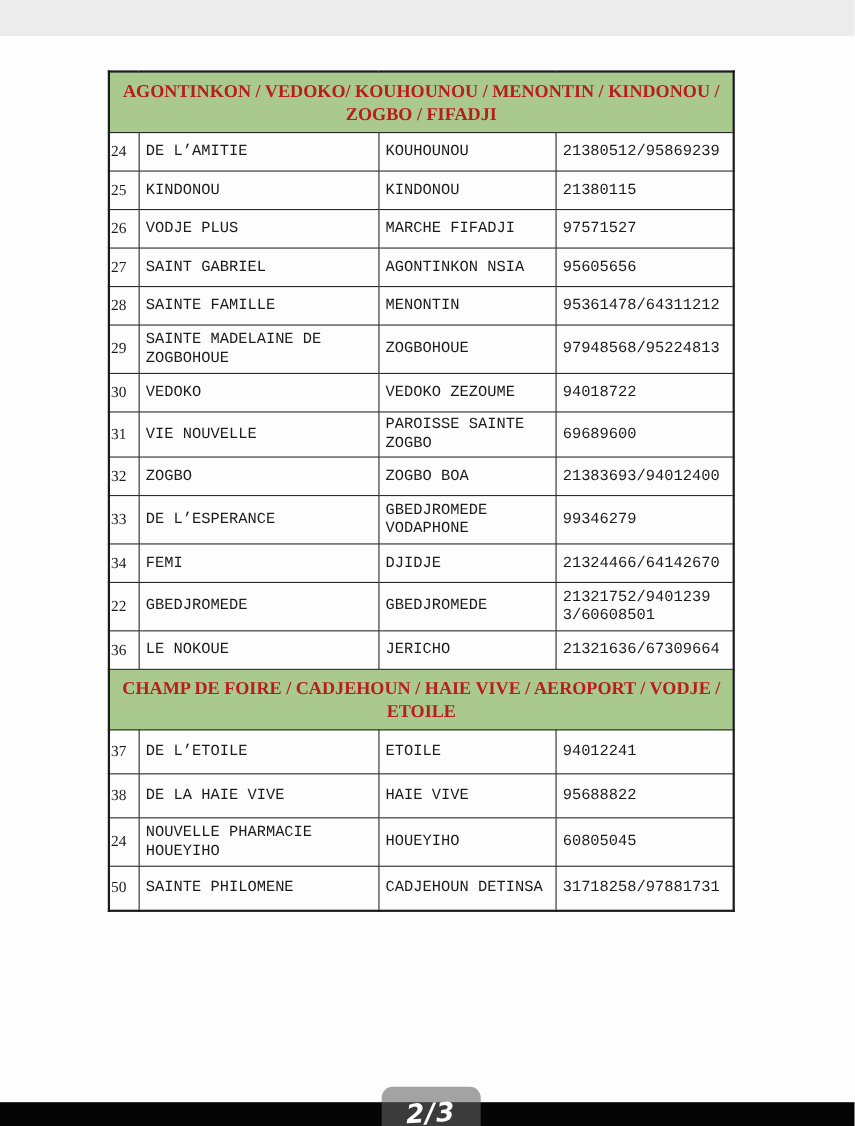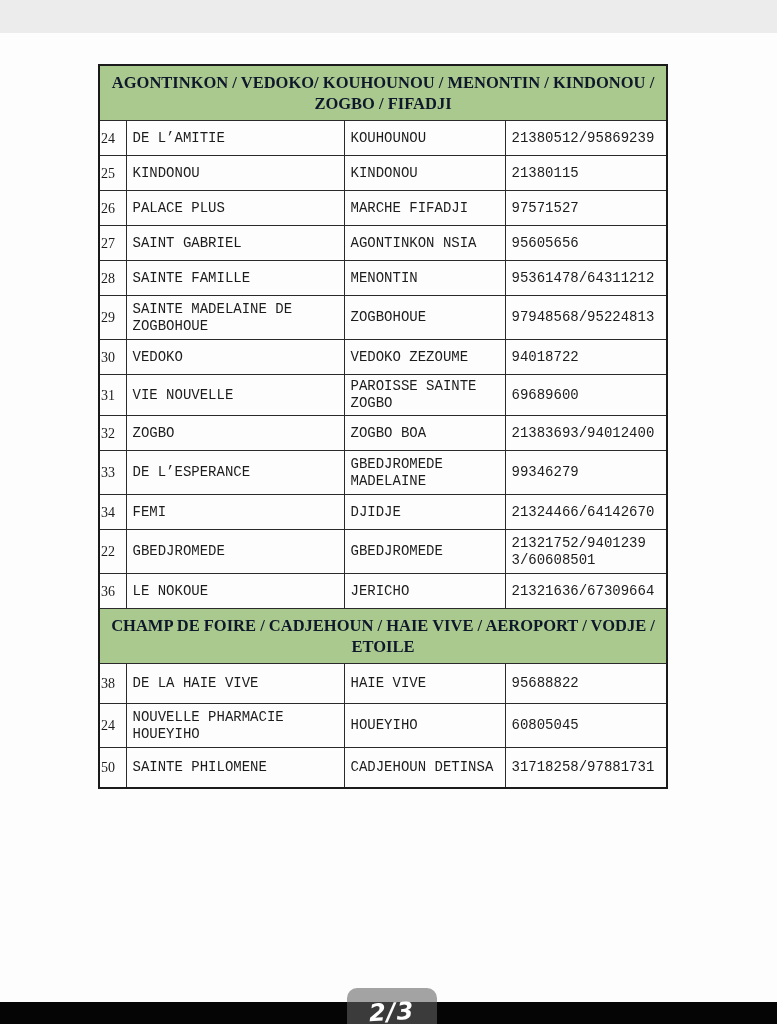--- a/index.html
+++ b/index.html
@@ -35,21 +35,21 @@
     line-height: 17px;
     height: 35px;
     vertical-align: middle;
     padding: 3px 4px;
   }
   td.c-num { text-align: left; padding: 3px 1px; }
   td.c-name, td.c-loc, td.c-phone { text-align: left; padding-left: 6px; font-family: Liberation Mono, monospace; }
   td.c-phone { word-break: break-all; }
   tr.section-header td {
     background: #a9c98e;
-    color: #0f172a;
+    color: #b91c1c;
     font-weight: bold;
     font-size: 16.5px;
     line-height: 21px;
     text-align: center;
     height: 42px;
     padding: 6px 10px;
   }
   tr.row-tall td { height: 44px; }
   tr.row-s3 td { height: 40px; }
   .bottom-bar {
@@ -101,21 +101,21 @@
           <td class="c-phone">21380512/95869239</td>
         </tr>
         <tr>
           <td class="c-num">25</td>
           <td class="c-name">KINDONOU</td>
           <td class="c-loc">KINDONOU</td>
           <td class="c-phone">21380115</td>
         </tr>
         <tr>
           <td class="c-num">26</td>
-          <td class="c-name">PALACE PLUS</td>
+          <td class="c-name">VODJE PLUS</td>
           <td class="c-loc">MARCHE FIFADJI</td>
           <td class="c-phone">97571527</td>
         </tr>
         <tr>
           <td class="c-num">27</td>
           <td class="c-name">SAINT GABRIEL</td>
           <td class="c-loc">AGONTINKON NSIA</td>
           <td class="c-phone">95605656</td>
         </tr>
         <tr>
@@ -146,21 +146,21 @@
           <td class="c-num">32</td>
           <td class="c-name">ZOGBO</td>
           <td class="c-loc">ZOGBO BOA</td>
           <td class="c-phone">21383693/94012400</td>
         </tr>
 
 
         <tr class="row-tall">
           <td class="c-num">33</td>
           <td class="c-name">DE L’ESPERANCE</td>
-          <td class="c-loc">GBEDJROMEDE MADELAINE</td>
+          <td class="c-loc">GBEDJROMEDE VODAPHONE</td>
           <td class="c-phone">99346279</td>
         </tr>
         <tr>
           <td class="c-num">34</td>
           <td class="c-name">FEMI</td>
           <td class="c-loc">DJIDJE</td>
           <td class="c-phone">21324466/64142670</td>
         </tr>
         <tr class="row-tall">
           <td class="c-num">22</td>
@@ -172,20 +172,26 @@
           <td class="c-num">36</td>
           <td class="c-name">LE NOKOUE</td>
           <td class="c-loc">JERICHO</td>
           <td class="c-phone">21321636/67309664</td>
         </tr>
 
         <tr class="section-header">
           <td colspan="4">CHAMP DE FOIRE / CADJEHOUN / HAIE VIVE / AEROPORT / VODJE / ETOILE</td>
         </tr>
 
+        <tr class="row-s3">
+          <td class="c-num">37</td>
+          <td class="c-name">DE L’ETOILE</td>
+          <td class="c-loc">ETOILE</td>
+          <td class="c-phone">94012241</td>
+        </tr>
         <tr class="row-s3">
           <td class="c-num">38</td>
           <td class="c-name">DE LA HAIE VIVE</td>
           <td class="c-loc">HAIE VIVE</td>
           <td class="c-phone">95688822</td>
         </tr>
         <tr class="row-tall">
           <td class="c-num">24</td>
           <td class="c-name">NOUVELLE PHARMACIE HOUEYIHO</td>
           <td class="c-loc">HOUEYIHO</td>

